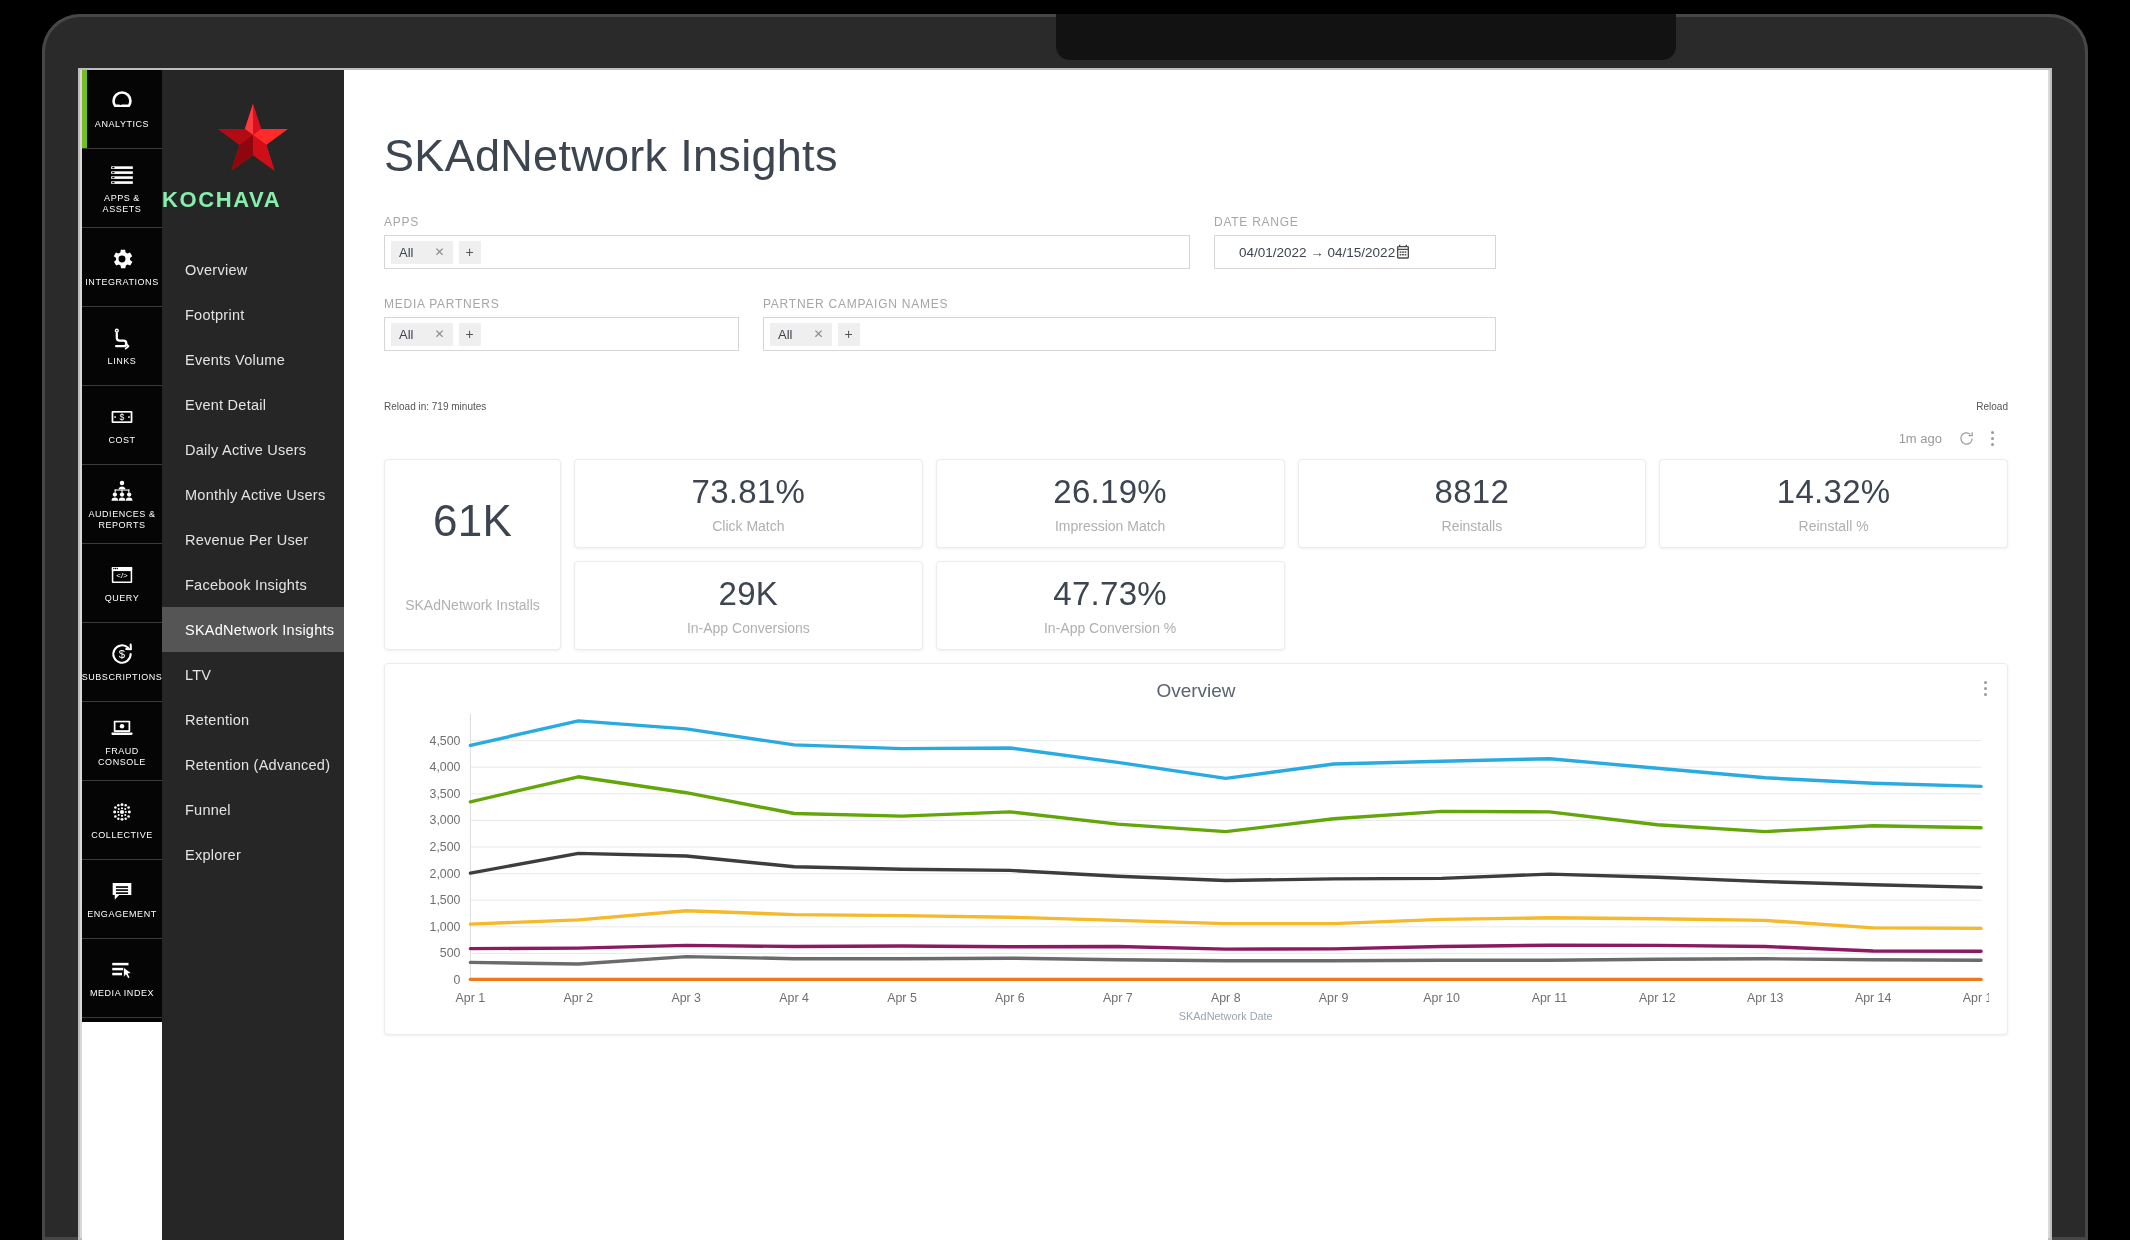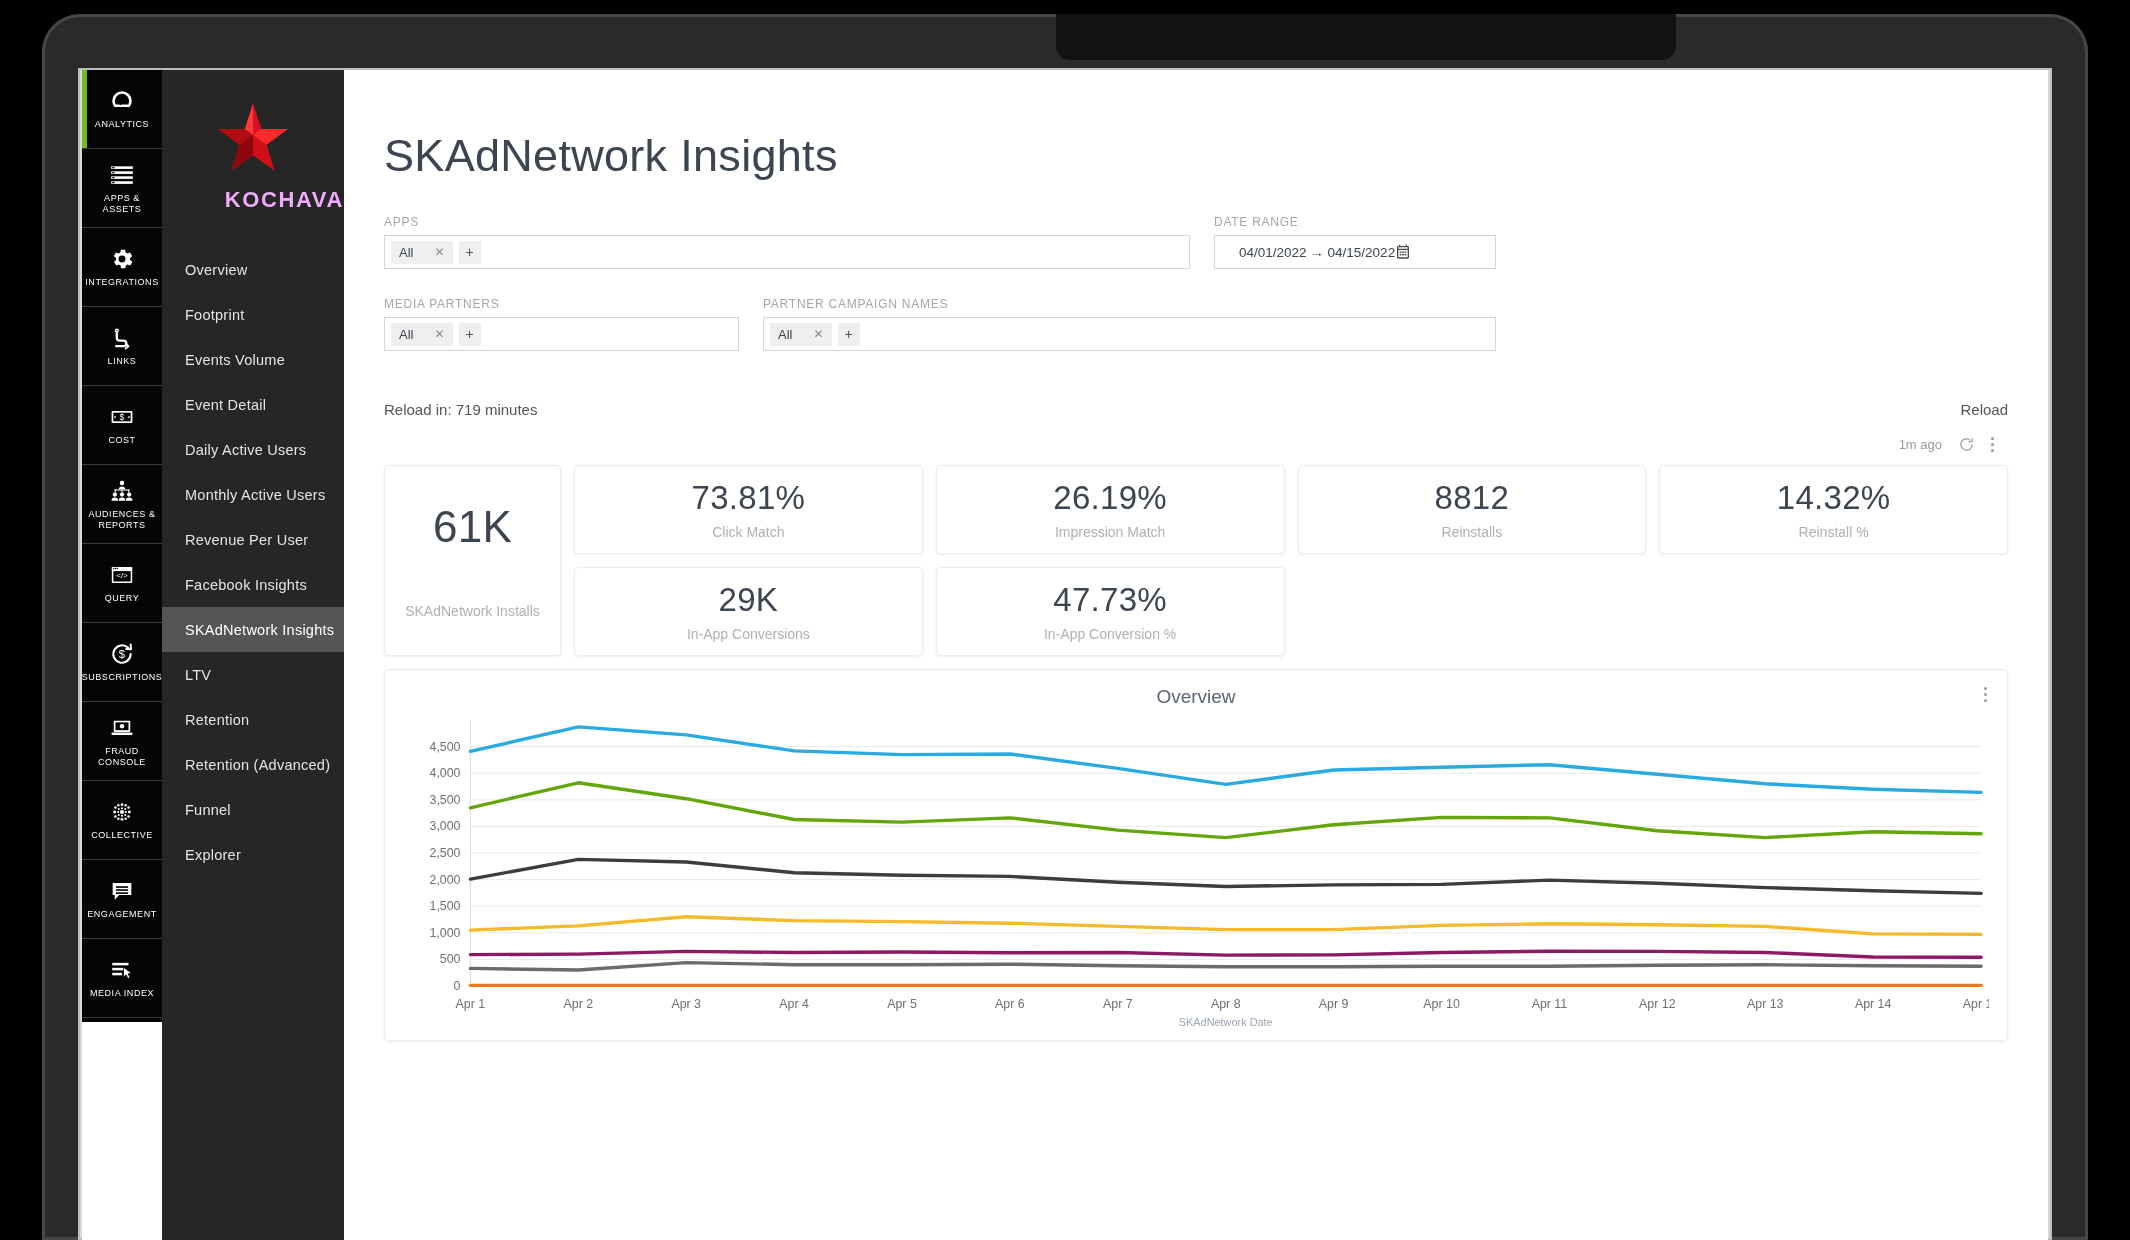--- a/index.html
+++ b/index.html
@@ -53,22 +53,22 @@
   }
 
   
   .nav-panel{
     position:absolute; left:80px; top:0; width:182px; height:1170px;
     background:#262626;
   }
   .brand{ padding:32px 0 26px; text-align:center; }
   .brand svg{ display:block; margin:0 auto; }
   .brand-word{
-    margin-top:13px; color:#f0abfc; font-size:22px; font-weight:700;
-    letter-spacing:1.6px; text-align:right;
+    margin-top:13px; color:#86efac; font-size:22px; font-weight:700;
+    letter-spacing:1.6px; text-align:left;
   }
   .nav-list{ margin-top:8px; }
   .nav-item{
     height:45px; display:flex; align-items:center; padding-left:23px;
     color:#e4e4e4; font-size:14.5px; letter-spacing:.25px; cursor:pointer;
   }
   .nav-item.active{ background:#555555; color:#fff; }
 
   
   .content{
@@ -103,21 +103,21 @@
   }
   .datebox{
     height:34px; border:1px solid #d6d6d6; background:#fff; display:flex;
     align-items:center; justify-content:flex-start; padding:0 24px;
     font-size:13.5px; color:#3d4550;
   }
   .cal-ico svg{ width:16px; height:16px; display:block; fill:#4a4a4a; }
 
   .reloadrow{
     margin-top:22px; display:flex; align-items:center; justify-content:space-between;
-    font-size:15px; color:#555;
+    font-size:10px; color:#555;
   }
   .reload-link{ color:#555; cursor:pointer; }
 
   .meta-row{
     margin-top:18px; display:flex; align-items:center; justify-content:flex-end;
     gap:16px; padding-right:14px;
   }
   .meta-ago{ font-size:13px; color:#9a9a9a; }
   .refresh-ico svg{ width:17px; height:17px; display:block; stroke:#9a9a9a; fill:none; }
   .kebab{ display:flex; flex-direction:column; gap:3px; cursor:pointer; }

